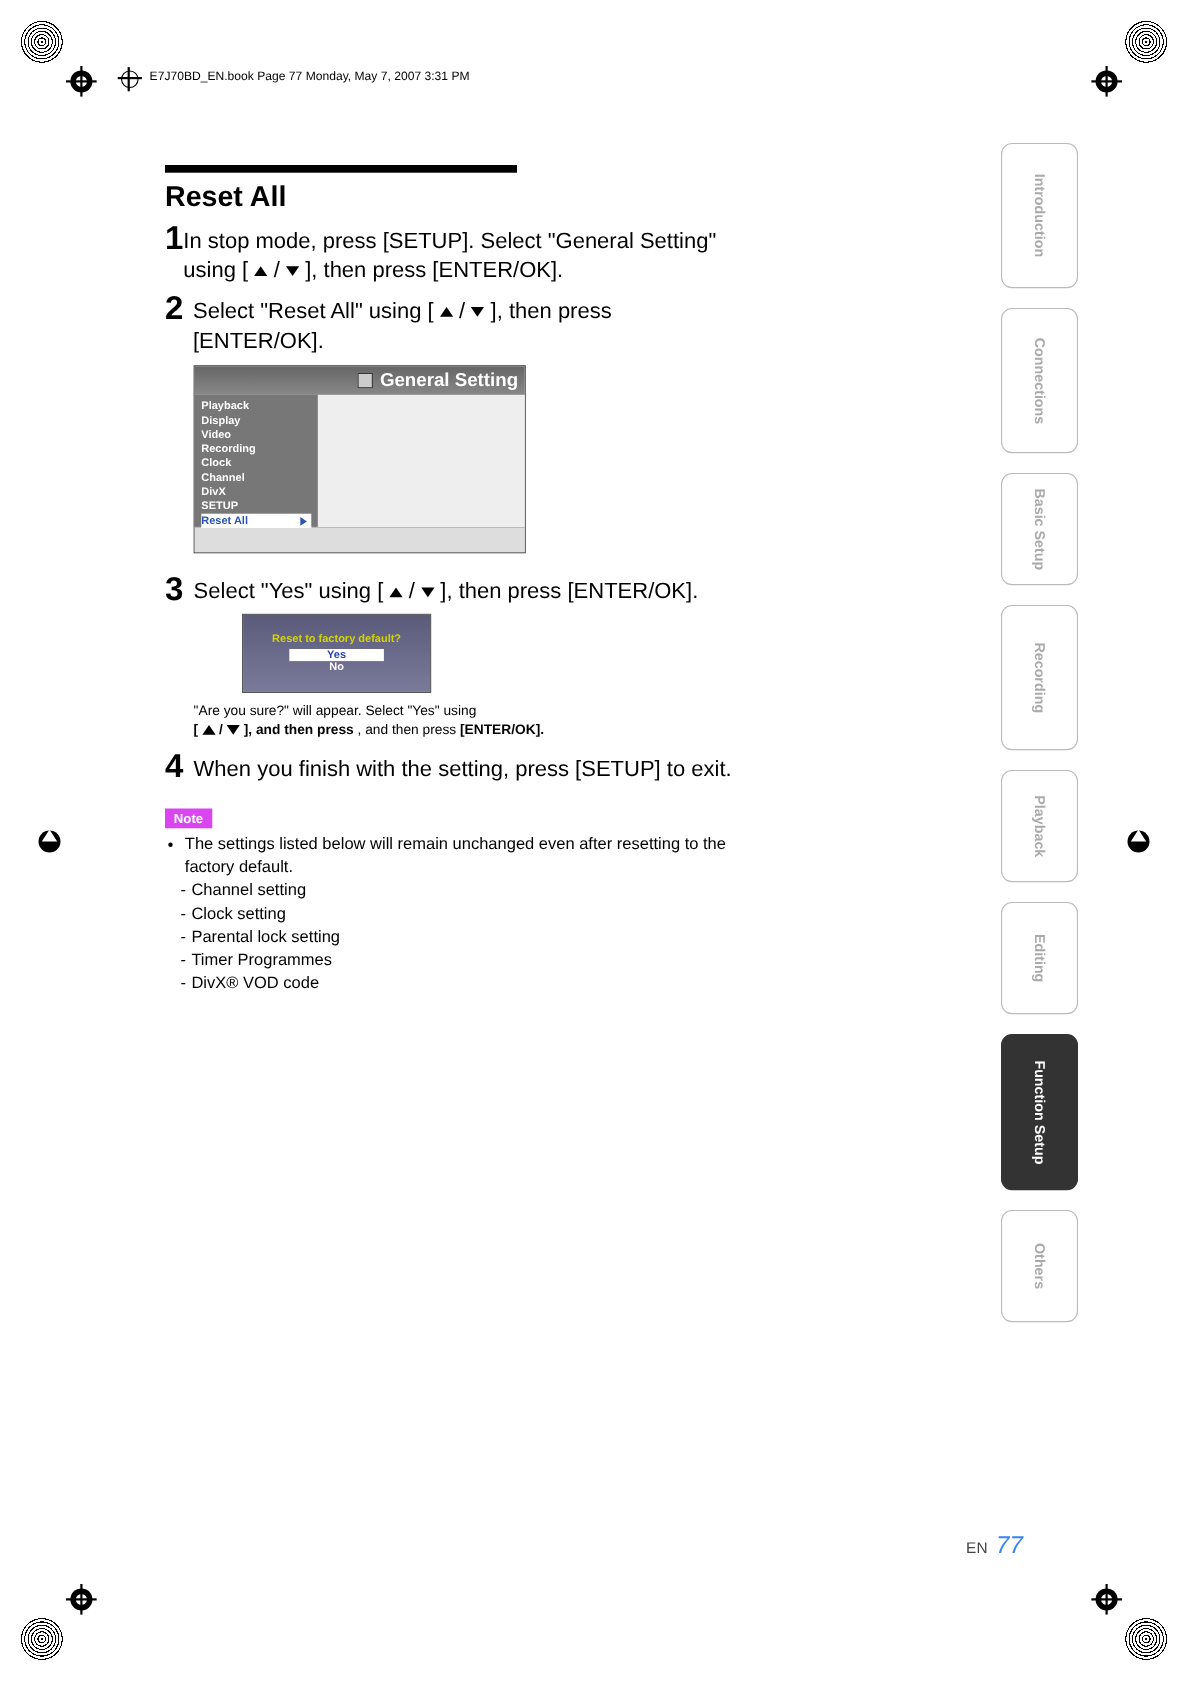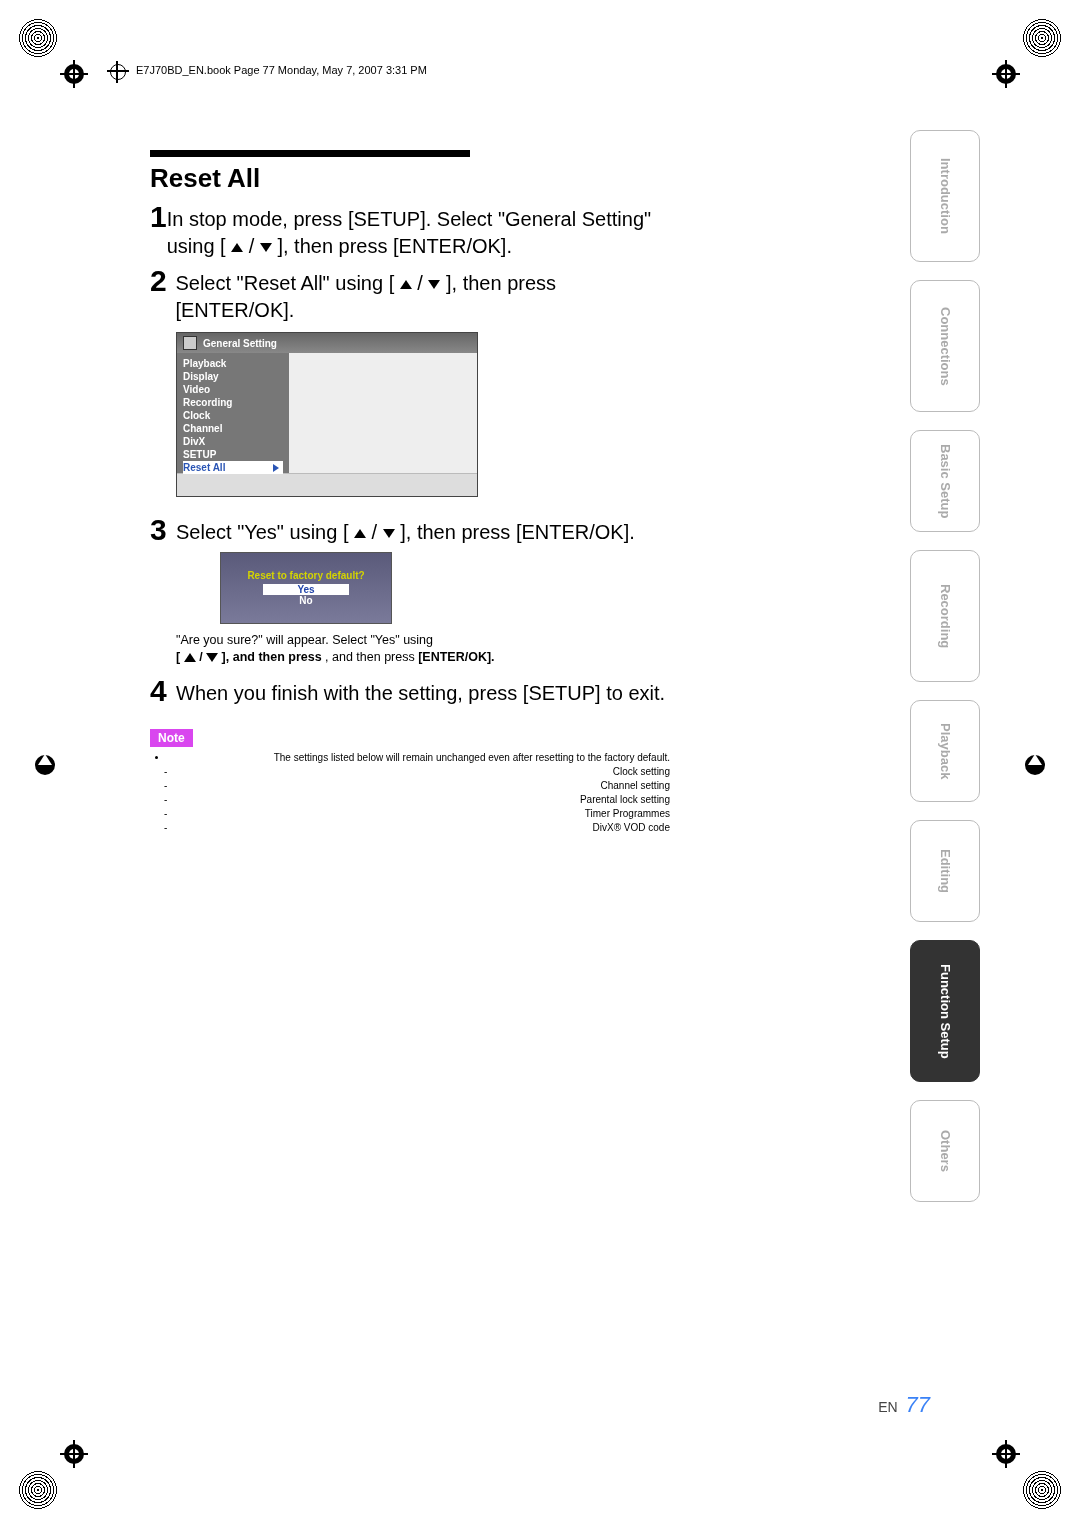--- a/index.html
+++ b/index.html
@@ -100,26 +100,27 @@
 
   .osd-box {
     margin: 8px 0 18px 26px;
     width: 300px;
     border:1px solid #444;
     background:#fff;
   }
   .osd-title {
     background:linear-gradient(#666,#888);
     color:#fff;
-    font-size:10px;
+    font-size:17px;
     font-weight:bold;
     padding:3px 6px;
     display:flex;
     align-items:center;
     gap:6px;
+    justify-content:flex-end;
   }
   .osd-title .tool {
     width:12px;height:12px;background:#ccc;border:1px solid #333;
   }
   .osd-body {
     display:flex;
     height:120px;
   }
   .osd-menu {
     background:#777;
@@ -172,25 +173,24 @@
   .note-hd {
     display:inline-block;
     background:#d946ef;
     color:#fff;
     font-size:12px;
     font-weight:bold;
     padding:2px 8px;
     margin-top:16px;
   }
   ul.note-list {
-    font-size:10px;
+    font-size:15px;
     margin:4px 0 0 0;
     padding-left:14px;
     line-height:1.4;
-    text-align:right;
   }
   ul.note-list li.bullet { list-style:disc; margin-left:4px;}
   ul.note-list li.dash { list-style:none; position:relative; padding-left:10px;}
   ul.note-list li.dash::before { content:"-"; position:absolute; left:0; }
 
   
   .side-tabs {
     position:absolute;
     top:130px;
     right:100px;
@@ -384,22 +384,22 @@
 
   
   <div class="step" style="margin-top:10px">
     <div class="num">4</div>
     <div class="txt">When you finish with the setting, press [SETUP] to exit.</div>
   </div>
 
   <div class="note-hd">Note</div>
   <ul class="note-list">
     <li class="bullet">The settings listed below will remain unchanged even after resetting to the factory default.</li>
+    <li class="dash">Channel setting</li>
     <li class="dash">Clock setting</li>
-    <li class="dash">Channel setting</li>
     <li class="dash">Parental lock setting</li>
     <li class="dash">Timer Programmes</li>
     <li class="dash">DivX® VOD code</li>
   </ul>
 </div>
 
 <div class="side-tabs">
   <div class="tab">
       <span>Introduction</span>
     </div>

